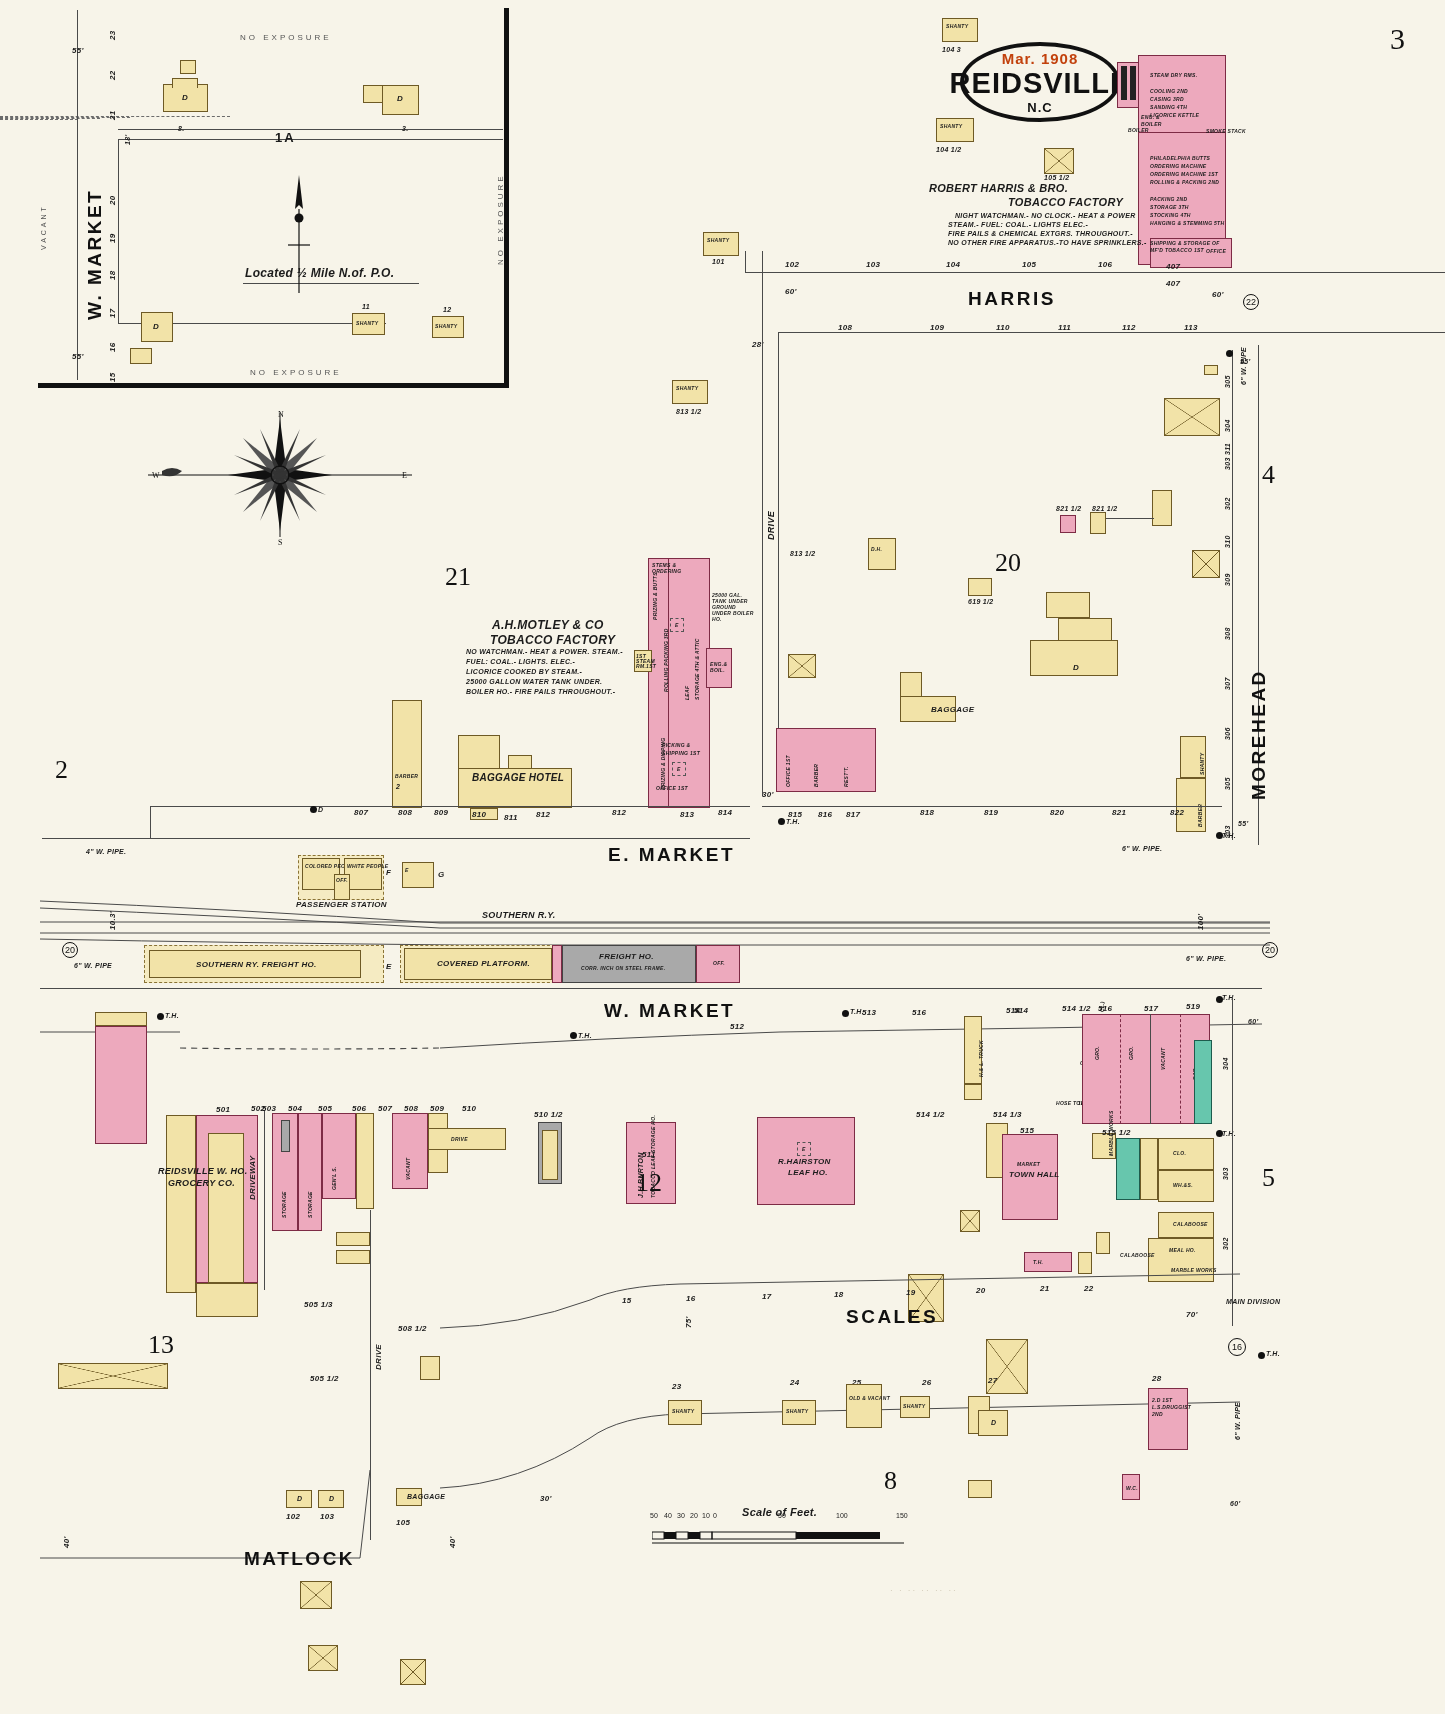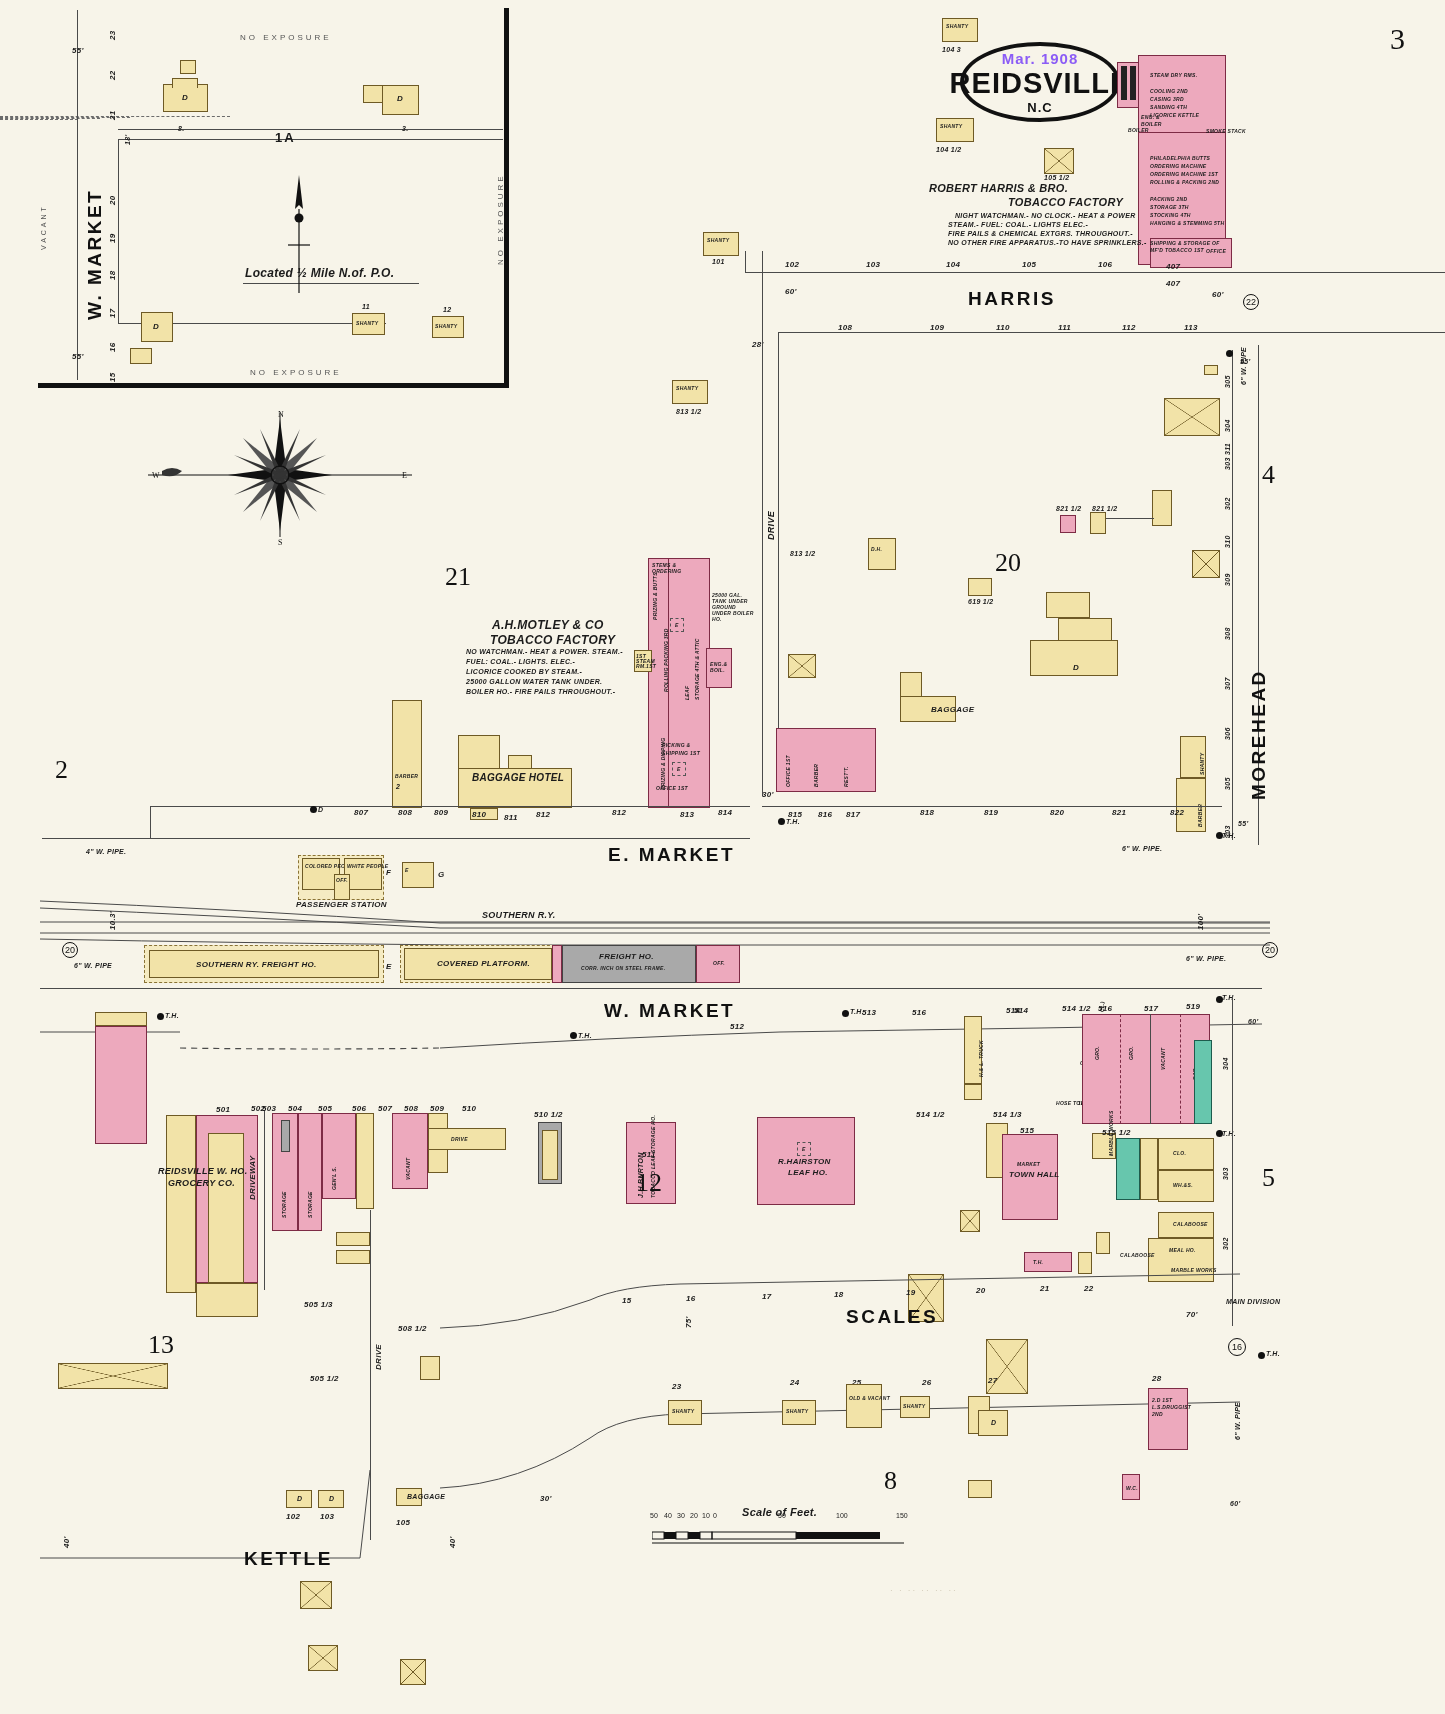--- a/index.html
+++ b/index.html
@@ -36,21 +36,21 @@
   
   .hline{position:absolute;height:0;border-top:1.1px solid #4a4a4a;}
   .vline{position:absolute;width:0;border-left:1.1px solid #4a4a4a;}
   .dashpipe{border-top:1.4px dashed #6b6b6b;}
   
   #title-oval{
     position:absolute;border:4px solid #111;border-radius:50%;
     display:flex;flex-direction:column;align-items:center;justify-content:center;
     background:transparent;
   }
-  #title-oval .mar{font-size:15px;font-weight:bold;letter-spacing:1px;color:#8b5cf6;}
+  #title-oval .mar{font-size:15px;font-weight:bold;letter-spacing:1px;color:#c2410c;}
   #title-oval .city{font-size:29px;font-weight:bold;letter-spacing:1px;color:#111;
        font-family:"Liberation Sans",sans-serif;}
   #title-oval .st{font-size:13px;font-weight:bold;letter-spacing:1px;color:#111;}
   
   #inset-frame{position:absolute;border-right:5px solid #111;border-bottom:5px solid #111;}
   
   .compass{position:absolute;}
   
   .dot{position:absolute;width:7px;height:7px;border-radius:50%;background:#111;}
   .xbox{position:relative;}
@@ -425,21 +425,21 @@
   <div class="lbl t8 hand rot90" style="left:1196px;top:930px;">100'</div>
 
   <div class="circnum" style="left:62px;top:942px;width:14px;height:14px;">20</div>
   <div class="circnum" style="left:1262px;top:942px;width:14px;height:14px;">20</div>
   <div class="dashpipe" style="left:44px;top:968px;width:100px;"></div>
   <div class="lbl t7 hand" style="left:74px;top:962px;">6" W. PIPE</div>
   <div class="dashpipe" style="left:1178px;top:962px;width:78px;"></div>
   <div class="lbl t7 hand" style="left:1186px;top:955px;">6" W. PIPE.</div>
 
   <div class="bld yel-d" style="left:144px;top:945px;width:240px;height:38px;"></div>
-  <div class="bld yel" style="left:149px;top:950px;width:230px;height:28px;">
+  <div class="bld yel" style="left:149px;top:950px;width:212px;height:28px;">
     <div class="lbl t8 hand" style="left:46px;top:9px;">SOUTHERN RY. FREIGHT HO.</div>
   </div>
   <div class="lbl t8 hand" style="left:386px;top:962px;">E</div>
 
   <div class="bld yel-d" style="left:400px;top:945px;width:155px;height:38px;"></div>
   <div class="bld yel" style="left:404px;top:948px;width:148px;height:32px;">
     <div class="lbl t8 hand" style="left:32px;top:10px;">COVERED   PLATFORM.</div>
   </div>
   <div class="bld pnk" style="left:552px;top:945px;width:10px;height:38px;"></div>
   <div class="bld gry" style="left:562px;top:945px;width:134px;height:38px;">
@@ -681,21 +681,21 @@
   <div class="lbl t8 hand" style="left:304px;top:1300px;">505 1/3</div>
   <div class="bld yel xbox" style="left:308px;top:1346px;width:30px;height:26px;"></div>
   <div class="lbl t8 hand" style="left:310px;top:1374px;">505 1/2</div>
   <div class="bld yel xbox" style="left:400px;top:1334px;width:26px;height:26px;"></div>
   <div class="bld yel" style="left:420px;top:1356px;width:20px;height:24px;"></div>
   <div class="lbl t8 hand" style="left:398px;top:1324px;">508 1/2</div>
 
   <svg class="ab" style="left:40px;top:1470px;width:420px;height:90px;">
     <path d="M0 88 L320 88 L330 0" stroke="#4a4a4a" stroke-width="1" fill="none"></path>
   </svg>
-  <div class="lbl street" style="left:244px;top:1548px;">KETTLE</div>
+  <div class="lbl street" style="left:244px;top:1548px;">MATLOCK</div>
   <div class="lbl t8 hand rot90" style="left:62px;top:1548px;">40'</div>
   <div class="lbl t8 hand rot90" style="left:448px;top:1548px;">40'</div>
   <div class="lbl t8 hand" style="left:540px;top:1494px;">30'</div>
 
   <div class="bld yel" style="left:286px;top:1490px;width:26px;height:18px;">
     <div class="lbl t7 hand" style="left:10px;top:4px;">D</div>
   </div>
   <div class="bld yel" style="left:318px;top:1490px;width:26px;height:18px;">
     <div class="lbl t7 hand" style="left:10px;top:4px;">D</div>
   </div>

